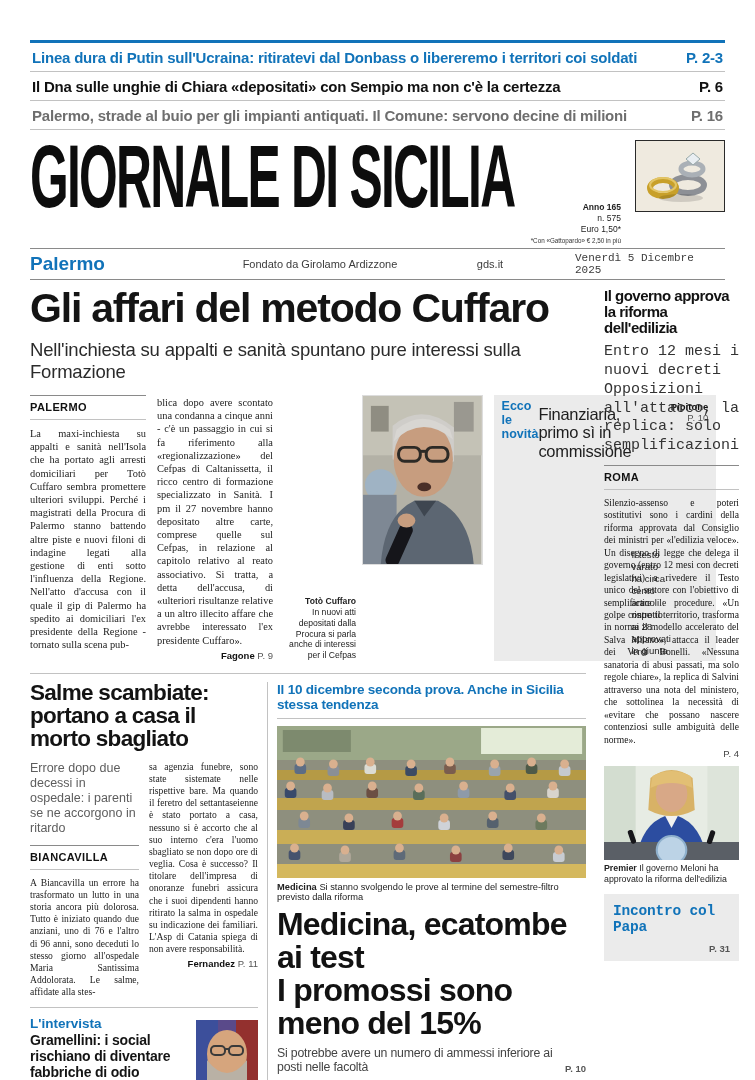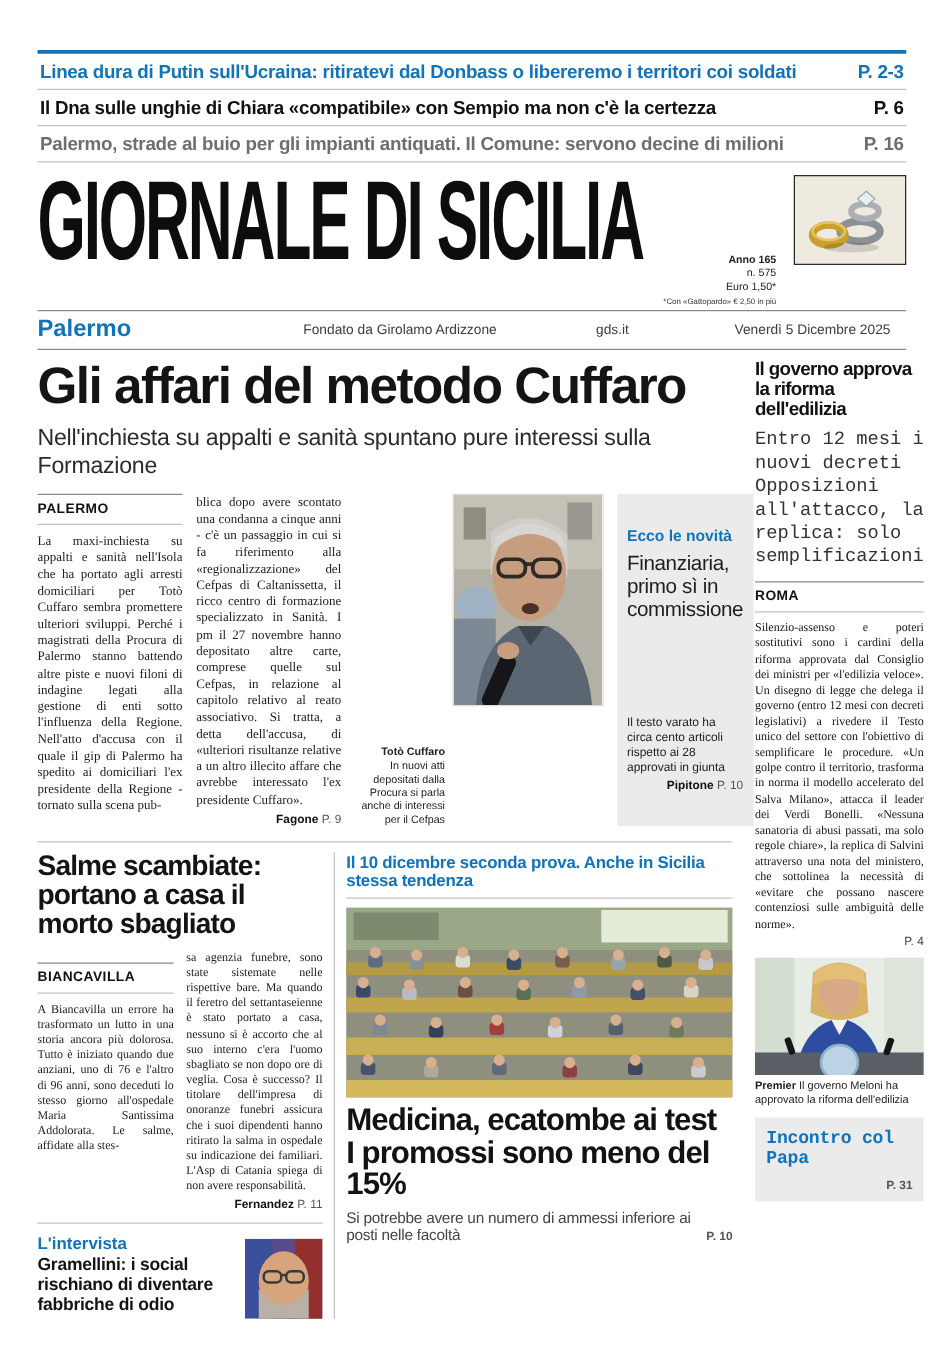--- a/index.html
+++ b/index.html
@@ -37,21 +37,21 @@
   .mast-thumb{position:absolute;right:0;top:4px;width:90px;height:72px;
     background:#efeadf;border:1.5px solid #2a2a2a;}
 
   
   .dateline{display:flex;align-items:center;border-top:1px solid var(--dark-rule);
     border-bottom:1px solid var(--dark-rule);height:32px;margin-top:4px;
     font-family:"Liberation Sans",sans-serif;font-size:11px;color:#3c3c3c;}
   .dateline .edition{color:var(--blue);font-weight:700;font-size:19px;flex:0 0 205px;}
   .dateline .founded{flex:1;text-align:center;}
   .dateline .site{flex:0 0 170px;text-align:center;}
-  .dateline .date{flex:0 0 150px;text-align:center;}
+  .dateline .date{flex:0 0 150px;text-align:left;font-family:Liberation Mono, monospace;}
 
   
   .mainzone{display:flex;margin-top:8px;}
   .main-col{width:556px;}
   .vsep{width:1px;background:var(--rule);margin:0 6px 0 8px;}
   .rail{flex:1;padding-left:4px;}
 
   
   .lead-hl{font-family:"Liberation Sans",sans-serif;font-weight:800;font-size:41px;
     letter-spacing:-1.2px;line-height:1.0;color:#141414;}
@@ -64,21 +64,21 @@
   .bodytxt{font-size:10.4px;line-height:1.27;text-align:justify;color:#1c1c1c;}
   .txtcol{width:116px;flex:0 0 116px;}
   .byline{font-family:"Liberation Sans",sans-serif;font-size:9.5px;text-align:right;margin-top:3px;}
   .byline .nm{font-weight:700;color:#111;}
   .byline .pg{color:#555;}
   .photo-block{flex:1;display:flex;align-items:flex-end;gap:6px;text-align:right;}
   .photo-cap{width:72px;flex:0 0 72px;font-family:"Liberation Sans",sans-serif;
     font-size:8.6px;line-height:1.25;color:#222;}
   .photo-cap .b{font-weight:700;display:block;}
   .cuffaro-photo{flex:1;height:170px;align-self:flex-start;border:1px solid #ddd;}
-  .news-box{flex:0 0 102px;background:var(--box-bg);padding:27px 8px;display:flex;flex-direction:column;justify-content:center;}
+  .news-box{flex:0 0 102px;background:var(--box-bg);padding:4px 8px;display:flex;flex-direction:row;justify-content:center;}
   .news-box .bk{color:var(--blue);font-family:"Liberation Sans",sans-serif;font-weight:700;font-size:12.5px;}
   .news-box .bt{font-family:"Liberation Sans",sans-serif;font-size:16.5px;line-height:1.12;
     color:#1e1e1e;margin-top:6px;letter-spacing:-0.3px;}
   .news-box .btx{font-family:"Liberation Sans",sans-serif;font-size:9.6px;line-height:1.25;
     color:#222;margin-top:auto;}
   .news-box .byline{margin-top:2px;}
 
   
   .midband{display:flex;border-top:1px solid var(--rule);margin-top:12px;padding-top:8px;}
   .salme{width:228px;flex:0 0 228px;}
@@ -95,21 +95,21 @@
   .int-k{color:var(--blue);font-family:"Liberation Sans",sans-serif;font-weight:700;font-size:13.5px;}
   .int-t{font-family:"Liberation Sans",sans-serif;font-weight:700;font-size:14px;line-height:1.12;
     color:#141414;margin-top:2px;letter-spacing:-0.2px;}
   .gramellini-photo{flex:0 0 62px;height:64px;align-self:flex-start;margin-top:4px;}
 
   .med-kicker{color:var(--blue);font-family:"Liberation Sans",sans-serif;font-weight:700;
     font-size:13.5px;padding-bottom:6px;border-bottom:1px solid var(--rule);letter-spacing:-0.2px;}
   .lecture-photo{width:100%;height:152px;margin-top:7px;display:block;}
   .med-cap{font-family:"Liberation Sans",sans-serif;font-size:9.3px;color:#222;margin-top:4px;}
   .med-cap .b{font-weight:700;}
-  .med-hl{font-family:"Liberation Sans",sans-serif;font-weight:800;font-size:25px;
+  .med-hl{font-family:"Liberation Sans",sans-serif;font-weight:800;font-size:32px;
     letter-spacing:-0.8px;line-height:1.03;color:#121212;margin-top:6px;}
   .med-sf{display:flex;justify-content:space-between;align-items:flex-end;margin-top:6px;
     font-family:"Liberation Sans",sans-serif;}
   .med-sf .sf{font-size:12.3px;color:#444;letter-spacing:-0.2px;}
   .med-sf .pg{font-size:9.5px;color:#555;font-weight:700;white-space:nowrap;}
 
   
   .rail-t{font-family:"Liberation Sans",sans-serif;font-weight:800;font-size:15px;
     letter-spacing:-0.5px;line-height:1.05;color:#121212;}
   .rail-sf{font-family:Liberation Mono, monospace;font-size:15px;line-height:1.25;
@@ -131,21 +131,21 @@
 <body>
 
 <div class="page">
 
   <div class="teasers">
     <div class="teaser teaser--blue">
       <span>Linea dura di Putin sull'Ucraina: ritiratevi dal Donbass o libereremo i territori coi soldati</span>
       <span class="pg">P. 2-3</span>
     </div>
     <div class="teaser teaser--black">
-      <span>Il Dna sulle unghie di Chiara «compatibile» con Sempio ma non c'è la certezza</span>
+      <span>Il Dna sulle unghie di Chiara «depositati» con Sempio ma non c'è la certezza</span>
       <span class="pg">P.  6</span>
     </div>
     <div class="teaser teaser--gray">
       <span>Palermo, strade al buio per gli impianti antiquati. Il Comune: servono decine di milioni</span>
       <span class="pg">P. 16</span>
     </div>
   </div>
 
   <div class="masthead">
     <div class="mast-logo">GIORNALE DI SICILIA</div>
@@ -228,20 +228,21 @@
             </div>
           </div>
         </div>
       </div>
 
       <div class="midband">
         <div class="salme">
           <h2 class="salme-hl">Salme scambiate: portano a casa il morto sbagliato</h2>
           <div class="salme-cols">
             <div class="salme-c">
+              <div class="standfirst">Errore dopo due decessi in ospedale: i parenti se ne accorgono in ritardo</div>
               <div class="kicker">BIANCAVILLA</div>
               <div class="bodytxt" style="font-size:9.6px">A Biancavilla un errore ha trasformato un lutto in una storia ancora più dolorosa. Tutto è iniziato quando due anziani, uno di 76 e l'altro di 96 anni, sono deceduti lo stesso giorno all'ospedale Maria Santissima Addolorata. Le salme, affidate alla stes-</div>
             </div>
             <div class="salme-c">
               <div class="bodytxt" style="font-size:9.6px">sa agenzia funebre, sono state sistemate nelle rispettive bare. Ma quando il feretro del settantaseienne è stato portato a casa, nessuno si è accorto che al suo interno c'era l'uomo sbagliato se non dopo ore di veglia. Cosa è successo? Il titolare dell'impresa di onoranze funebri assicura che i suoi dipendenti hanno ritirato la salma in ospedale su indicazione dei familiari. L'Asp di Catania spiega di non avere responsabilità.</div>
               <div class="byline">
                 <span class="nm">Fernandez</span>
                 <span class="pg">P. 11</span>
               </div>
             </div>
@@ -306,20 +307,24 @@
             <use href="#stu" x="172" y="92" color="#cfd2d8"></use>
             <use href="#stu" x="222" y="90" color="#55616e"></use>
             <use href="#stu" x="272" y="92" color="#6d7a5e"></use>
             <use href="#stu" x="18" y="122" color="#46536e"></use>
             <use href="#stu" x="70" y="124" color="#b0a89a"></use>
             <use href="#stu" x="126" y="122" color="#5e6a78"></use>
             <use href="#stu" x="184" y="124" color="#8c4040"></use>
             <use href="#stu" x="238" y="122" color="#3e485c"></use>
             <use href="#stu" x="290" y="124" color="#c8ccd2"></use>
           </svg>
+          <div class="med-cap">
+            <span class="b">Medicina</span>
+            <span>Si stanno svolgendo le prove al termine del semestre-filtro previsto dalla riforma</span>
+          </div>
           <h2 class="med-hl">
             <span>Medicina, ecatombe ai test</span><br>
             <span>I promossi sono meno del 15%</span>
           </h2>
           <div class="med-sf">
             <span class="sf">Si potrebbe avere un numero di ammessi inferiore ai posti nelle facoltà</span>
             <span class="pg">P. 10</span>
           </div>
         </div>
       </div>

